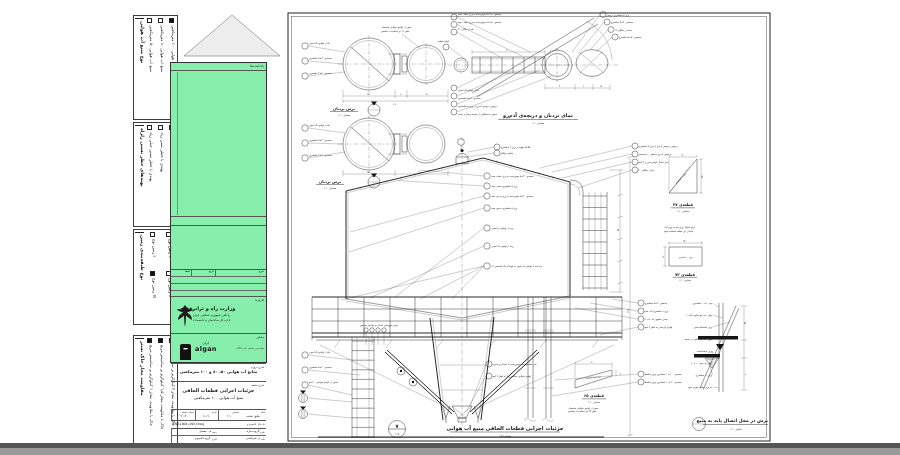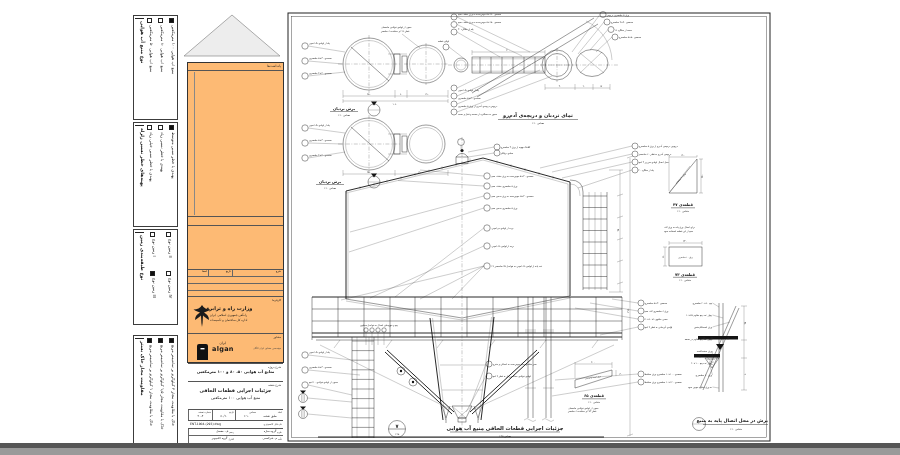--- a/index.html
+++ b/index.html
@@ -9,22 +9,22 @@
   
   .lbox{position:absolute;left:133px;width:45px;border:1px solid #3c3c3c;background:#fff;
         box-sizing:border-box;display:flex;flex-direction:row;padding:2px 1px;gap:1px;}
   .lhead{writing-mode:vertical-rl;font-size:4.6px;font-weight:bold;width:9px;line-height:1;
          border-top:1.5px solid #222;padding-top:2px;}
   .litem{display:flex;flex-direction:column;align-items:center;width:11px;flex:1;}
   .lcheck{width:5px;height:5px;border:0.8px solid #222;box-sizing:border-box;margin-bottom:2px;flex:none;}
   .lcheck.on{background:#101010;}
   .llabel{writing-mode:vertical-rl;font-size:4px;line-height:1;flex:1;width:7px;overflow:hidden;}
   
-  #titleblock{left:187px;top:62px;width:97px;height:301px;border:1px solid #333;
-              box-sizing:border-box;direction:rtl;background:#fdba74;font-size:3px;}
+  #titleblock{left:170px;top:62px;width:97px;height:301px;border:1px solid #333;
+              box-sizing:border-box;direction:rtl;background:#86efac;font-size:3px;}
   .tbrow{position:absolute;left:0;right:0;border-top:0.5px solid #555;box-sizing:border-box;}
   .tlabel{font-size:2.8px;color:#222;padding:0.5px 2px 0 0;}
   .tb-cell{position:absolute;border-left:0.5px solid #666;box-sizing:border-box;height:100%;}
   .cl{font-size:2.4px;display:block;text-align:right;padding:0.5px 1px 0 0;color:#333;}
   .cv{font-size:3px;display:block;text-align:center;}
   
   #bar-dark{left:0;top:443px;width:900px;height:5px;background:#565656;}
   #bar-light{left:0;top:448px;width:900px;height:7px;background:#9a9a9a;}
   
   svg text{stroke:none;fill:#161616;font-family:"DejaVu Sans",sans-serif;}

